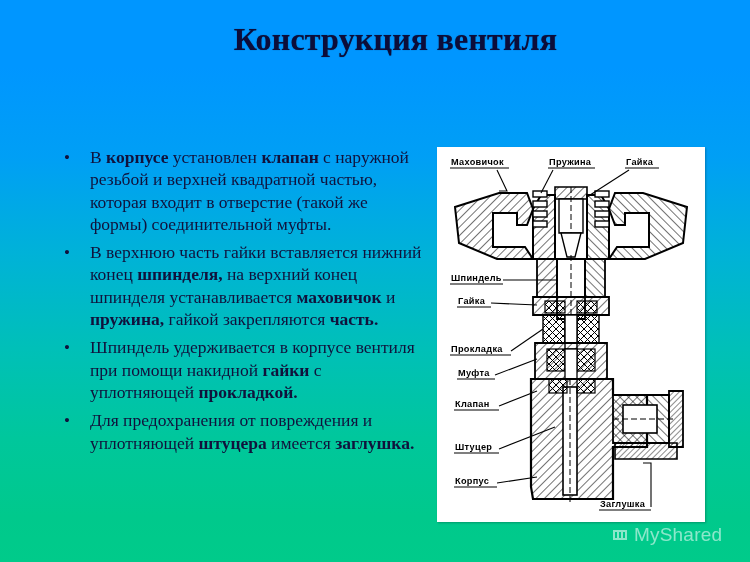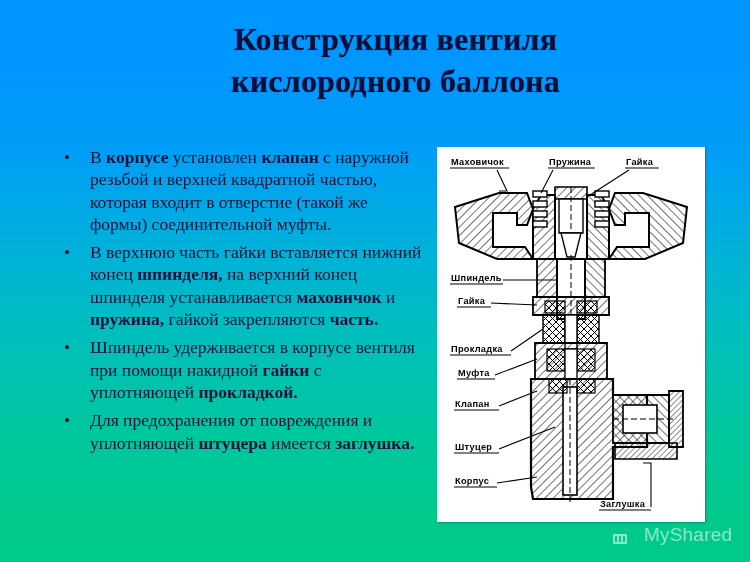--- a/index.html
+++ b/index.html
@@ -81,22 +81,22 @@
     letter-spacing: 0.3px;
   }
   .lline { stroke: #000; stroke-width: 1.1; fill: none; }
   .uline { stroke: #000; stroke-width: 1.1; }
 
   
   #watermark {
     position: absolute;
     left: 612px; top: 524px;
     display: flex;
-    align-items: flex-end;
-    gap: 16px;
+    align-items: center;
+    gap: 6px;
     opacity: 0.55;
   }
   #watermark .wm-text {
     font-family: "Liberation Sans", sans-serif;
     font-size: 19px;
     color: #ffffff;
     letter-spacing: 0.2px;
   }
   #watermark .wm-logo {
     width: 16px; height: 14px;
@@ -108,21 +108,20 @@
     display: block;
   }
   #watermark .wm-logo i.v { width: 2px; height: 10px; top: 2px; }
   #watermark .wm-logo i.h { height: 2px; width: 14px; left: 1px; }
 </style>
 </head>
 <body>
 
 <div id="slide-title">
   <span class="tline">Конструкция вентиля</span>
-  <span class="tline">кислородного баллона</span>
 </div>
 
 <div id="bullet-list">
     <div class="bullet-item"><span class="dot">•</span><span><span>В </span><b>корпусе</b><span> установлен </span><b>клапан</b><span> с наружной резьбой и верхней квадратной частью, которая входит в отверстие (такой же формы) соединительной муфты.</span></span></div>
     <div class="bullet-item"><span class="dot">•</span><span><span>В верхнюю часть гайки вставляется нижний конец </span><b>шпинделя,</b><span> на верхний конец шпинделя устанавливается </span><b>маховичок</b><span> и </span><b>пружина,</b><span> гайкой закрепляются </span><b>часть.</b></span></div>
     <div class="bullet-item"><span class="dot">•</span><span><span>Шпиндель удерживается в корпусе вентиля при помощи накидной </span><b>гайки</b><span> с уплотняющей </span><b>прокладкой.</b></span></div>
     <div class="bullet-item"><span class="dot">•</span><span><span>Для предохранения от повреждения и уплотняющей </span><b>штуцера</b><span> имеется </span><b>заглушка.</b></span></div>
   </div>
 
 <div id="diagram-panel">

